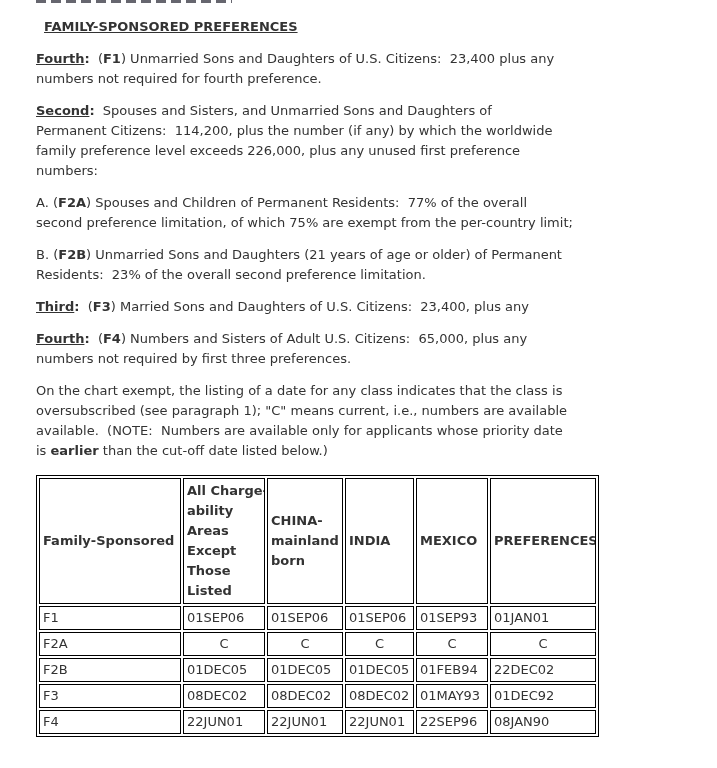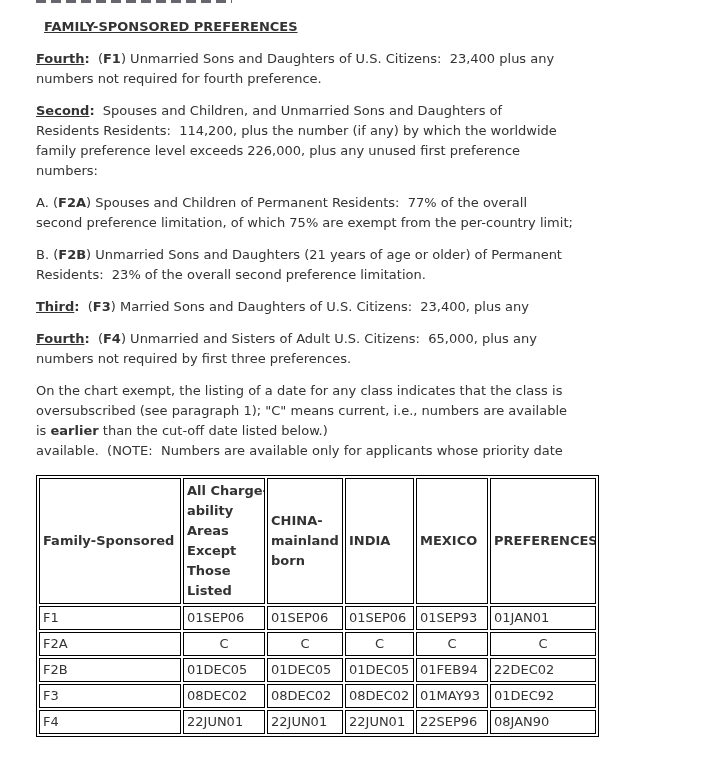--- a/index.html
+++ b/index.html
@@ -75,45 +75,45 @@
   <div class="clipped-top"></div>
 
   <h1 class="doc-title">FAMILY-SPONSORED PREFERENCES</h1>
 
   <div>
       <p class="para">
         <span class="line"><span class="b u">Fourth</span><span class="b">:</span><span>  (</span><span class="b">F1</span><span>) Unmarried Sons and Daughters of U.S. Citizens:  23,400 plus any</span></span>
         <span class="line"><span>numbers not required for fourth preference.</span></span>
       </p>
       <p class="para">
-        <span class="line"><span class="b u">Second</span><span class="b">:</span><span>  Spouses and Children, and Unmarried Sons and Daughters of</span></span>
-        <span class="line"><span>Residents Residents:  114,200, plus the number (if any) by which the worldwide</span></span>
+        <span class="line"><span class="b u">Second</span><span class="b">:</span><span>  Spouses and Sisters, and Unmarried Sons and Daughters of</span></span>
+        <span class="line"><span>Permanent Citizens:  114,200, plus the number (if any) by which the worldwide</span></span>
         <span class="line"><span>family preference level exceeds 226,000, plus any unused first preference</span></span>
         <span class="line"><span>numbers:</span></span>
       </p>
       <p class="para">
         <span class="line"><span>A. (</span><span class="b">F2A</span><span>) Spouses and Children of Permanent Residents:  77% of the overall</span></span>
         <span class="line"><span>second preference limitation, of which 75% are exempt from the per-country limit;</span></span>
       </p>
       <p class="para">
         <span class="line"><span>B. (</span><span class="b">F2B</span><span>) Unmarried Sons and Daughters (21 years of age or older) of Permanent</span></span>
         <span class="line"><span>Residents:  23% of the overall second preference limitation.</span></span>
       </p>
       <p class="para">
         <span class="line"><span class="b u">Third</span><span class="b">:</span><span>  (</span><span class="b">F3</span><span>) Married Sons and Daughters of U.S. Citizens:  23,400, plus any</span></span>
       </p>
       <p class="para">
-        <span class="line"><span class="b u">Fourth</span><span class="b">:</span><span>  (</span><span class="b">F4</span><span>) Unmarried and Sisters of Adult U.S. Citizens:  65,000, plus any</span></span>
+        <span class="line"><span class="b u">Fourth</span><span class="b">:</span><span>  (</span><span class="b">F4</span><span>) Numbers and Sisters of Adult U.S. Citizens:  65,000, plus any</span></span>
         <span class="line"><span>numbers not required by first three preferences.</span></span>
       </p>
       <p class="para">
         <span class="line"><span>On the chart exempt, the listing of a date for any class indicates that the class is</span></span>
         <span class="line"><span>oversubscribed (see paragraph 1); "C" means current, i.e., numbers are available</span></span>
+        <span class="line"><span>available.  (NOTE:  Numbers are available only for applicants whose priority date</span></span>
         <span class="line"><span>is </span><span class="b">earlier</span><span> than the cut-off date listed below.)</span></span>
-        <span class="line"><span>available.  (NOTE:  Numbers are available only for applicants whose priority date</span></span>
       </p>
     </div>
 
   <table class="cutoff">
     <colgroup>
       <col style="width:142px">
       <col style="width:82px">
       <col style="width:76px">
       <col style="width:69px">
       <col style="width:72px">

